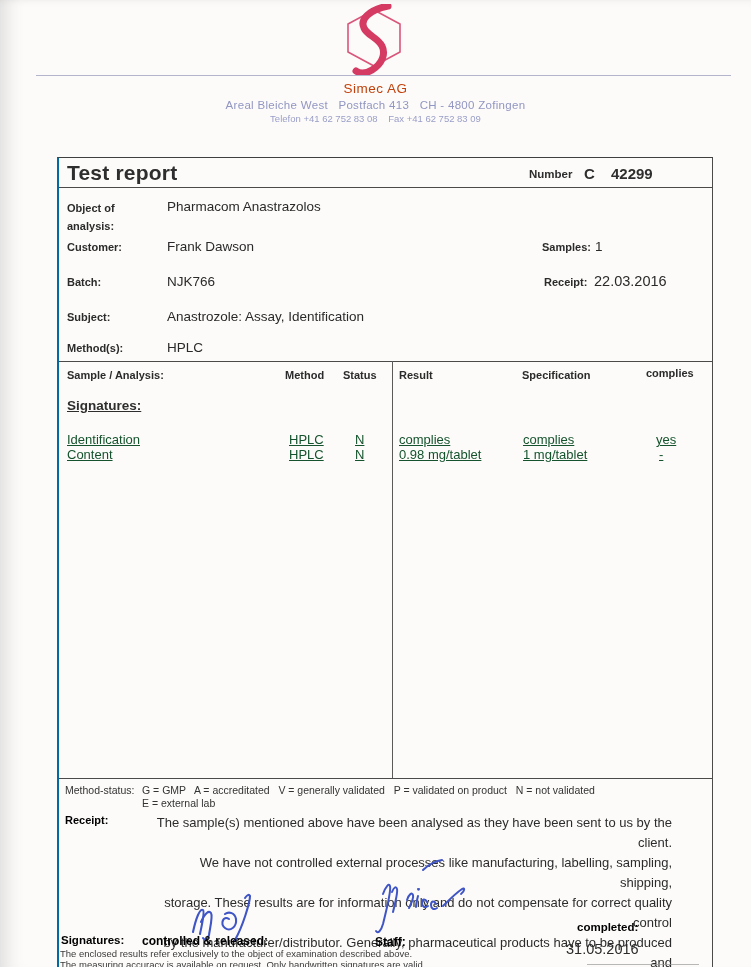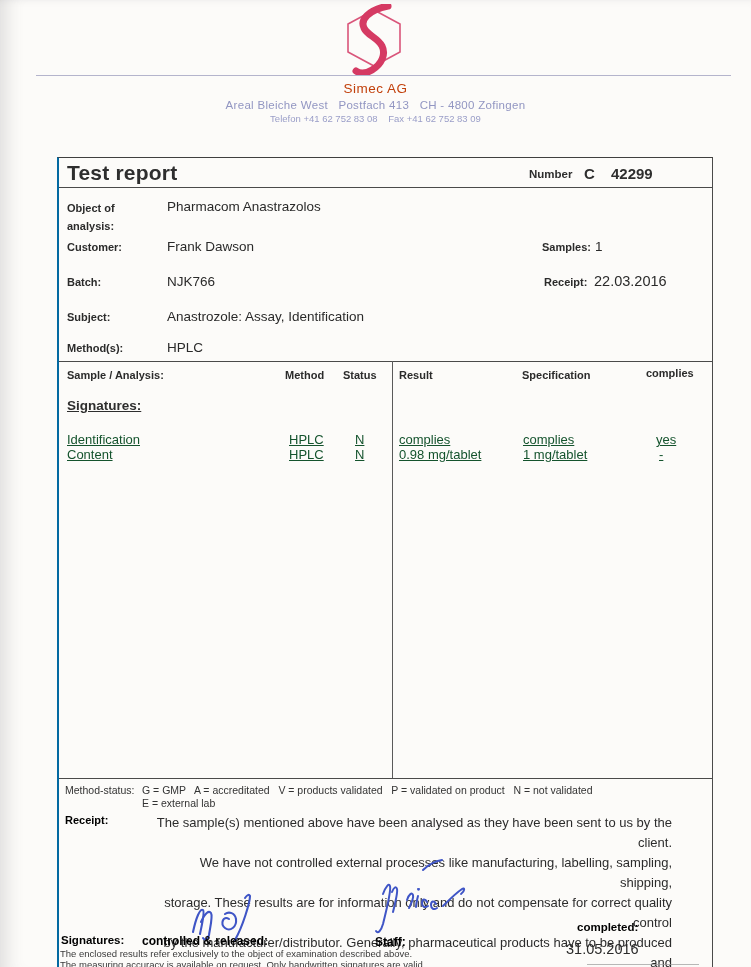--- a/index.html
+++ b/index.html
@@ -121,21 +121,21 @@
       <div class="abs td" style="left:230px;top:289px">HPLC</div>
       <div class="abs td" style="left:296px;top:289px">N</div>
       <div class="abs td" style="left:340px;top:289px">0.98 mg/tablet</div>
       <div class="abs td" style="left:464px;top:289px">1 mg/tablet</div>
       <div class="abs td" style="left:600px;top:289px">-</div>
     </div>
 
     <div class="line" style="top:620px"></div>
 
     <div class="abs ms-lbl" style="left:6px;top:626px">Method-status:</div>
-    <div class="abs ms-leg pre" style="left:83px;top:626px;width:560px">G = GMP   A = accreditated   V = products validated   P = validated on product   N = not validated
+    <div class="abs ms-leg pre" style="left:83px;top:626px;width:560px">G = GMP   A = accreditated   V = generally validated   P = validated on product   N = not validated
 E = external lab</div>
 
     <div class="abs rm-lbl" style="left:6px;top:656px">Receipt:</div>
     <div class="abs rm-txt pre" style="left:88px;top:655px;width:525px">The sample(s) mentioned above have been analysed as they have been sent to us by the client.
 We have not controlled external processes like manufacturing, labelling, sampling, shipping,
 storage. These results are for information only and do not compensate for correct quality control
 by the manufacturer/distributor. Generally, pharmaceutical products have to be produced and
 distributed under full GMP/GDP regime, including GMP-compliant analyses with validated
 methods.</div>
 

